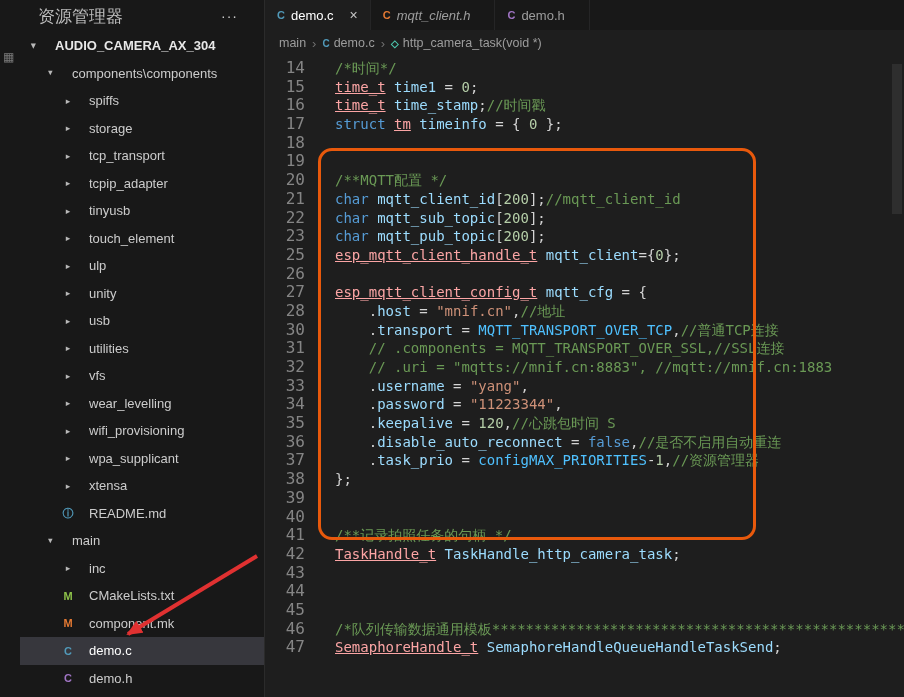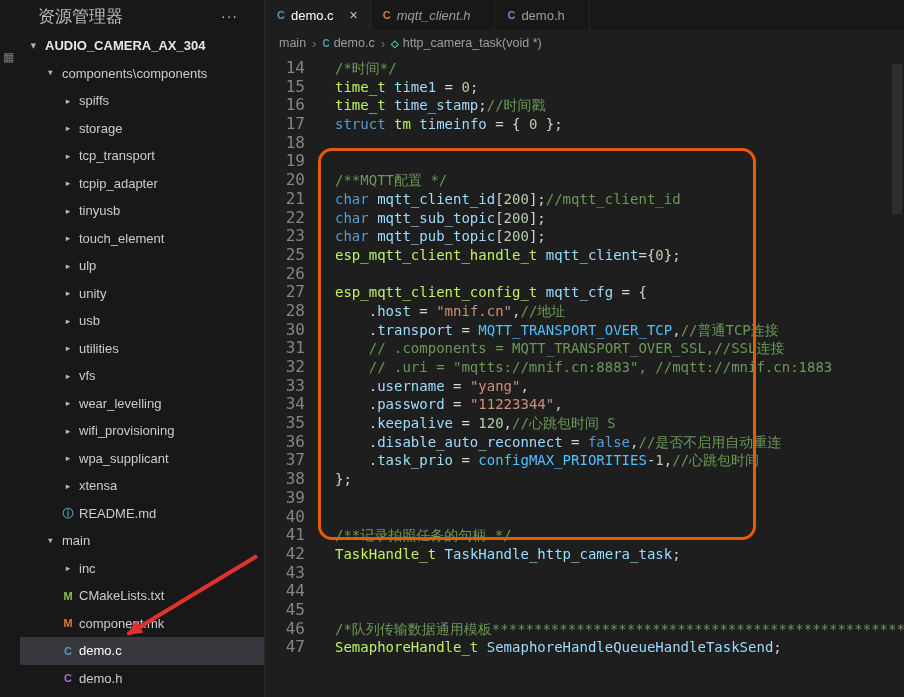--- a/index.html
+++ b/index.html
@@ -24,21 +24,21 @@
   .more { color:#cccccc; font-size:14px; letter-spacing:1px; cursor:pointer; }
   .tree { flex:1; overflow:hidden; }
   .tree-row { height:27.5px; display:flex; align-items:center; font-size:13px;
               color:#cccccc; cursor:pointer; white-space:nowrap; }
   .tree-row.selected { background:#37373d; color:#ffffff; }
   .tree-row.bold { font-weight:700; color:#e8e8e8; }
   .chev { width:16px; flex:none; font-size:9px; color:#b8b8b8; display:flex;
           align-items:center; justify-content:center; }
   .chev.exp { transform:rotate(90deg); }
   .ficon { width:16px; flex:none; text-align:center; font-size:11px; font-weight:700; }
-  .tree-label { margin-left:3px; }
+  .tree-label { margin-left:13px; }
 
   
   .main-col { flex:1; min-width:0; display:flex; flex-direction:column; }
   .tab-bar { height:30px; flex:none; background:#181818; display:flex; }
   .tab { display:flex; align-items:center; gap:6px; padding:0 12px; font-size:13px;
          color:#9d9d9d; border-right:1px solid #252526; cursor:pointer; }
   .tab.active { background:#1e1e1e; color:#ffffff; }
   .tab .file-icon { font-size:11px; font-weight:700; }
   .tab-label.italic { font-style:italic; }
   .close-btn { margin-left:10px; color:#c5c5c5; font-size:14px; line-height:1; cursor:pointer; }
@@ -49,21 +49,21 @@
   .crumb { display:flex; align-items:center; gap:4px; cursor:pointer; }
   .crumb .file-icon { font-size:10px; font-weight:700; }
   .crumb-sep { color:#6f6f6f; font-size:13px; }
 
   .editor { flex:1; position:relative; overflow:hidden; padding-top:3px;
             font-family:"DejaVu Sans Mono","Liberation Mono",monospace; font-size:14px; }
   .code-line { display:flex; height:18.7px; line-height:18.7px; white-space:pre; }
   .line-num { width:40px; flex:none; text-align:right; color:#858585; font-size:16px; }
   .line-text { margin-left:30px; }
   .tk-kw    { color:#569cd6; }
-  .tk-type  { color:#bef264; }
+  .tk-type  { color:#fca5a5;text-decoration:underline; }
   .tk-var   { color:#9cdcfe; }
   .tk-num   { color:#b5cea8; }
   .tk-str   { color:#ce9178; }
   .tk-com   { color:#6a9955; }
   .tk-const { color:#4fc1ff; }
   .tk-plain { color:#d4d4d4; }
   .scroll-thumb { position:absolute; right:2px; top:8px; width:10px; height:150px;
                   background:rgba(121,121,121,0.18); }
 
   
@@ -235,21 +235,21 @@
           <div class="code-line"><span class="line-num">26</span><span class="line-text"></span></div>
           <div class="code-line"><span class="line-num">27</span><span class="line-text"><span class="tk-type">esp_mqtt_client_config_t</span><span class="tk-plain"> </span><span class="tk-var">mqtt_cfg</span><span class="tk-plain"> = {</span></span></div>
           <div class="code-line"><span class="line-num">28</span><span class="line-text"><span class="tk-plain">    .</span><span class="tk-var">host</span><span class="tk-plain"> = </span><span class="tk-str">"mnif.cn"</span><span class="tk-plain">,</span><span class="tk-com">//地址</span></span></div>
           <div class="code-line"><span class="line-num">30</span><span class="line-text"><span class="tk-plain">    .</span><span class="tk-var">transport</span><span class="tk-plain"> = </span><span class="tk-const">MQTT_TRANSPORT_OVER_TCP</span><span class="tk-plain">,</span><span class="tk-com">//普通TCP连接</span></span></div>
           <div class="code-line"><span class="line-num">31</span><span class="line-text"><span class="tk-com">    // .components = MQTT_TRANSPORT_OVER_SSL,//SSL连接</span></span></div>
           <div class="code-line"><span class="line-num">32</span><span class="line-text"><span class="tk-com">    // .uri = "mqtts://mnif.cn:8883", //mqtt://mnif.cn:1883</span></span></div>
           <div class="code-line"><span class="line-num">33</span><span class="line-text"><span class="tk-plain">    .</span><span class="tk-var">username</span><span class="tk-plain"> = </span><span class="tk-str">"yang"</span><span class="tk-plain">,</span></span></div>
           <div class="code-line"><span class="line-num">34</span><span class="line-text"><span class="tk-plain">    .</span><span class="tk-var">password</span><span class="tk-plain"> = </span><span class="tk-str">"11223344"</span><span class="tk-plain">,</span></span></div>
           <div class="code-line"><span class="line-num">35</span><span class="line-text"><span class="tk-plain">    .</span><span class="tk-var">keepalive</span><span class="tk-plain"> = </span><span class="tk-num">120</span><span class="tk-plain">,</span><span class="tk-com">//心跳包时间 S</span></span></div>
           <div class="code-line"><span class="line-num">36</span><span class="line-text"><span class="tk-plain">    .</span><span class="tk-var">disable_auto_reconnect</span><span class="tk-plain"> = </span><span class="tk-kw">false</span><span class="tk-plain">,</span><span class="tk-com">//是否不启用自动重连</span></span></div>
-          <div class="code-line"><span class="line-num">37</span><span class="line-text"><span class="tk-plain">    .</span><span class="tk-var">task_prio</span><span class="tk-plain"> = </span><span class="tk-const">configMAX_PRIORITIES</span><span class="tk-plain">-</span><span class="tk-num">1</span><span class="tk-plain">,</span><span class="tk-com">//心跳包时间</span></span></div>
+          <div class="code-line"><span class="line-num">37</span><span class="line-text"><span class="tk-plain">    .</span><span class="tk-var">task_prio</span><span class="tk-plain"> = </span><span class="tk-const">configMAX_PRIORITIES</span><span class="tk-plain">-</span><span class="tk-num">1</span><span class="tk-plain">,</span><span class="tk-com">//资源管理器</span></span></div>
           <div class="code-line"><span class="line-num">38</span><span class="line-text"><span class="tk-plain">};</span></span></div>
           <div class="code-line"><span class="line-num">39</span><span class="line-text"></span></div>
           <div class="code-line"><span class="line-num">40</span><span class="line-text"></span></div>
           <div class="code-line"><span class="line-num">41</span><span class="line-text"><span class="tk-com">/**记录拍照任务的句柄 */</span></span></div>
           <div class="code-line"><span class="line-num">42</span><span class="line-text"><span class="tk-type">TaskHandle_t</span><span class="tk-plain"> </span><span class="tk-var">TaskHandle_http_camera_task</span><span class="tk-plain">;</span></span></div>
           <div class="code-line"><span class="line-num">43</span><span class="line-text"></span></div>
           <div class="code-line"><span class="line-num">44</span><span class="line-text"></span></div>
           <div class="code-line"><span class="line-num">45</span><span class="line-text"></span></div>
           <div class="code-line"><span class="line-num">46</span><span class="line-text"><span class="tk-com">/*队列传输数据通用模板*******************************************************</span></span></div>
           <div class="code-line"><span class="line-num">47</span><span class="line-text"><span class="tk-type">SemaphoreHandle_t</span><span class="tk-plain"> </span><span class="tk-var">SemaphoreHandleQueueHandleTaskSend</span><span class="tk-plain">;</span></span></div>

